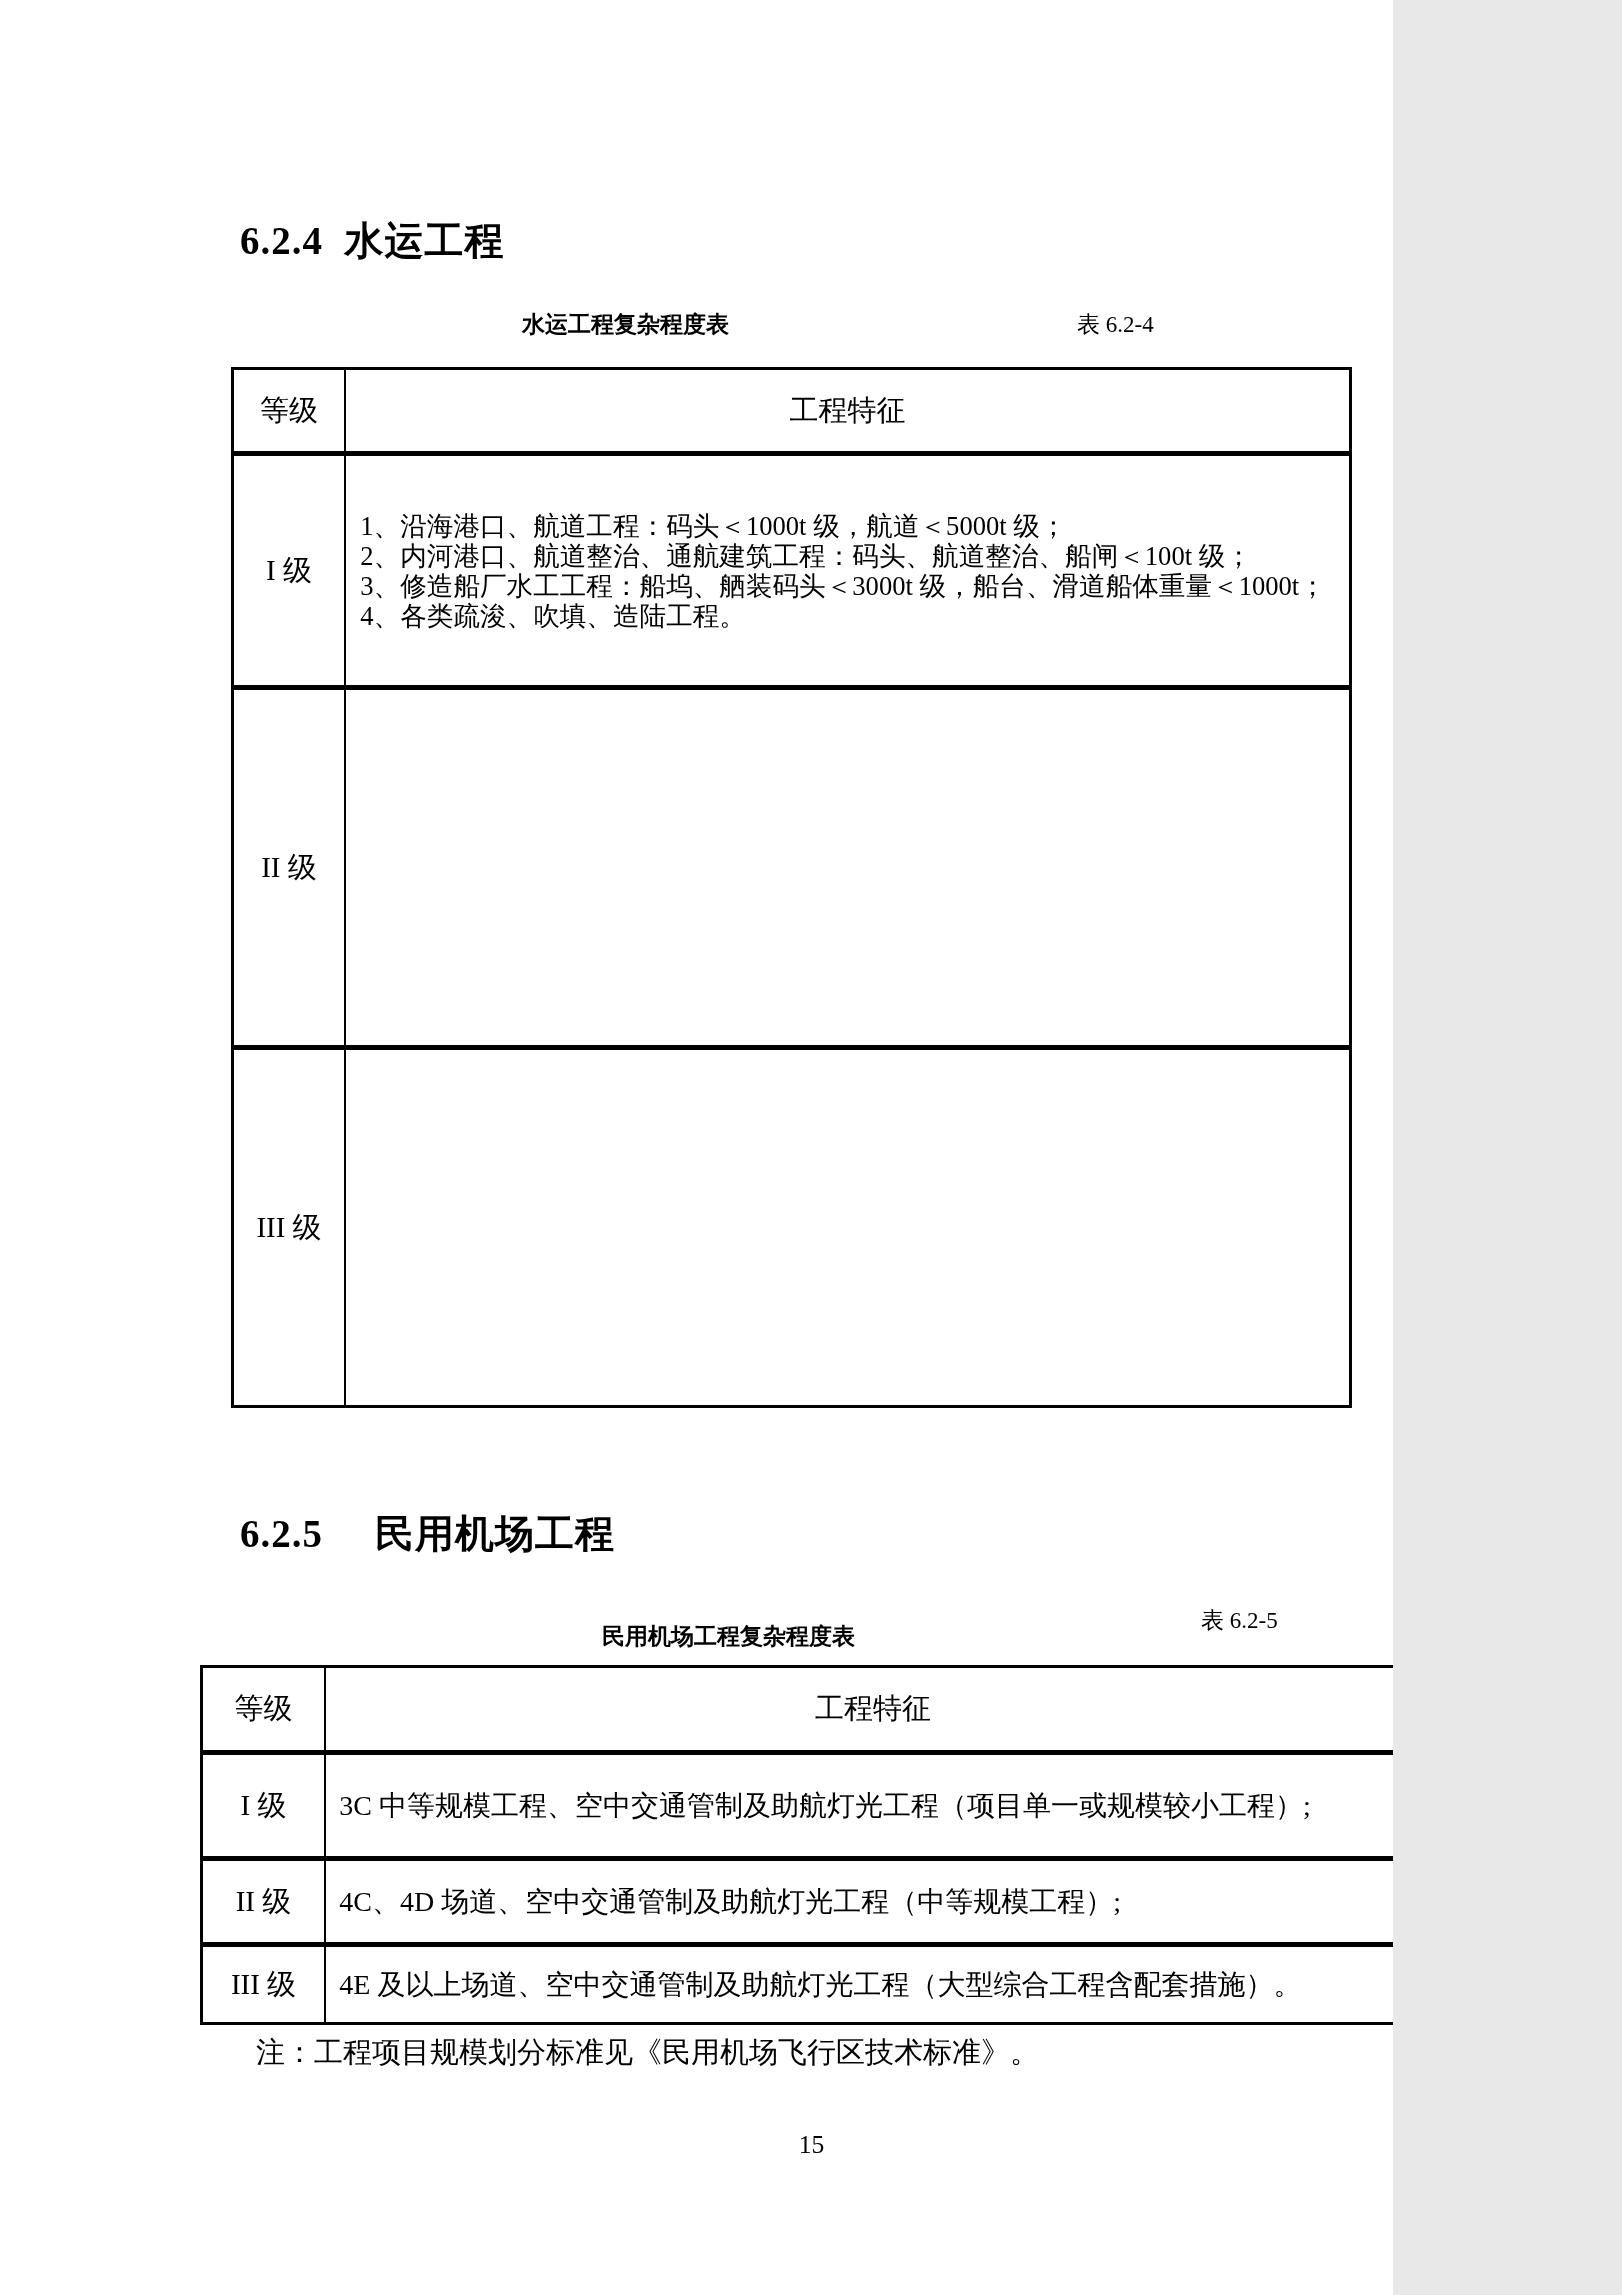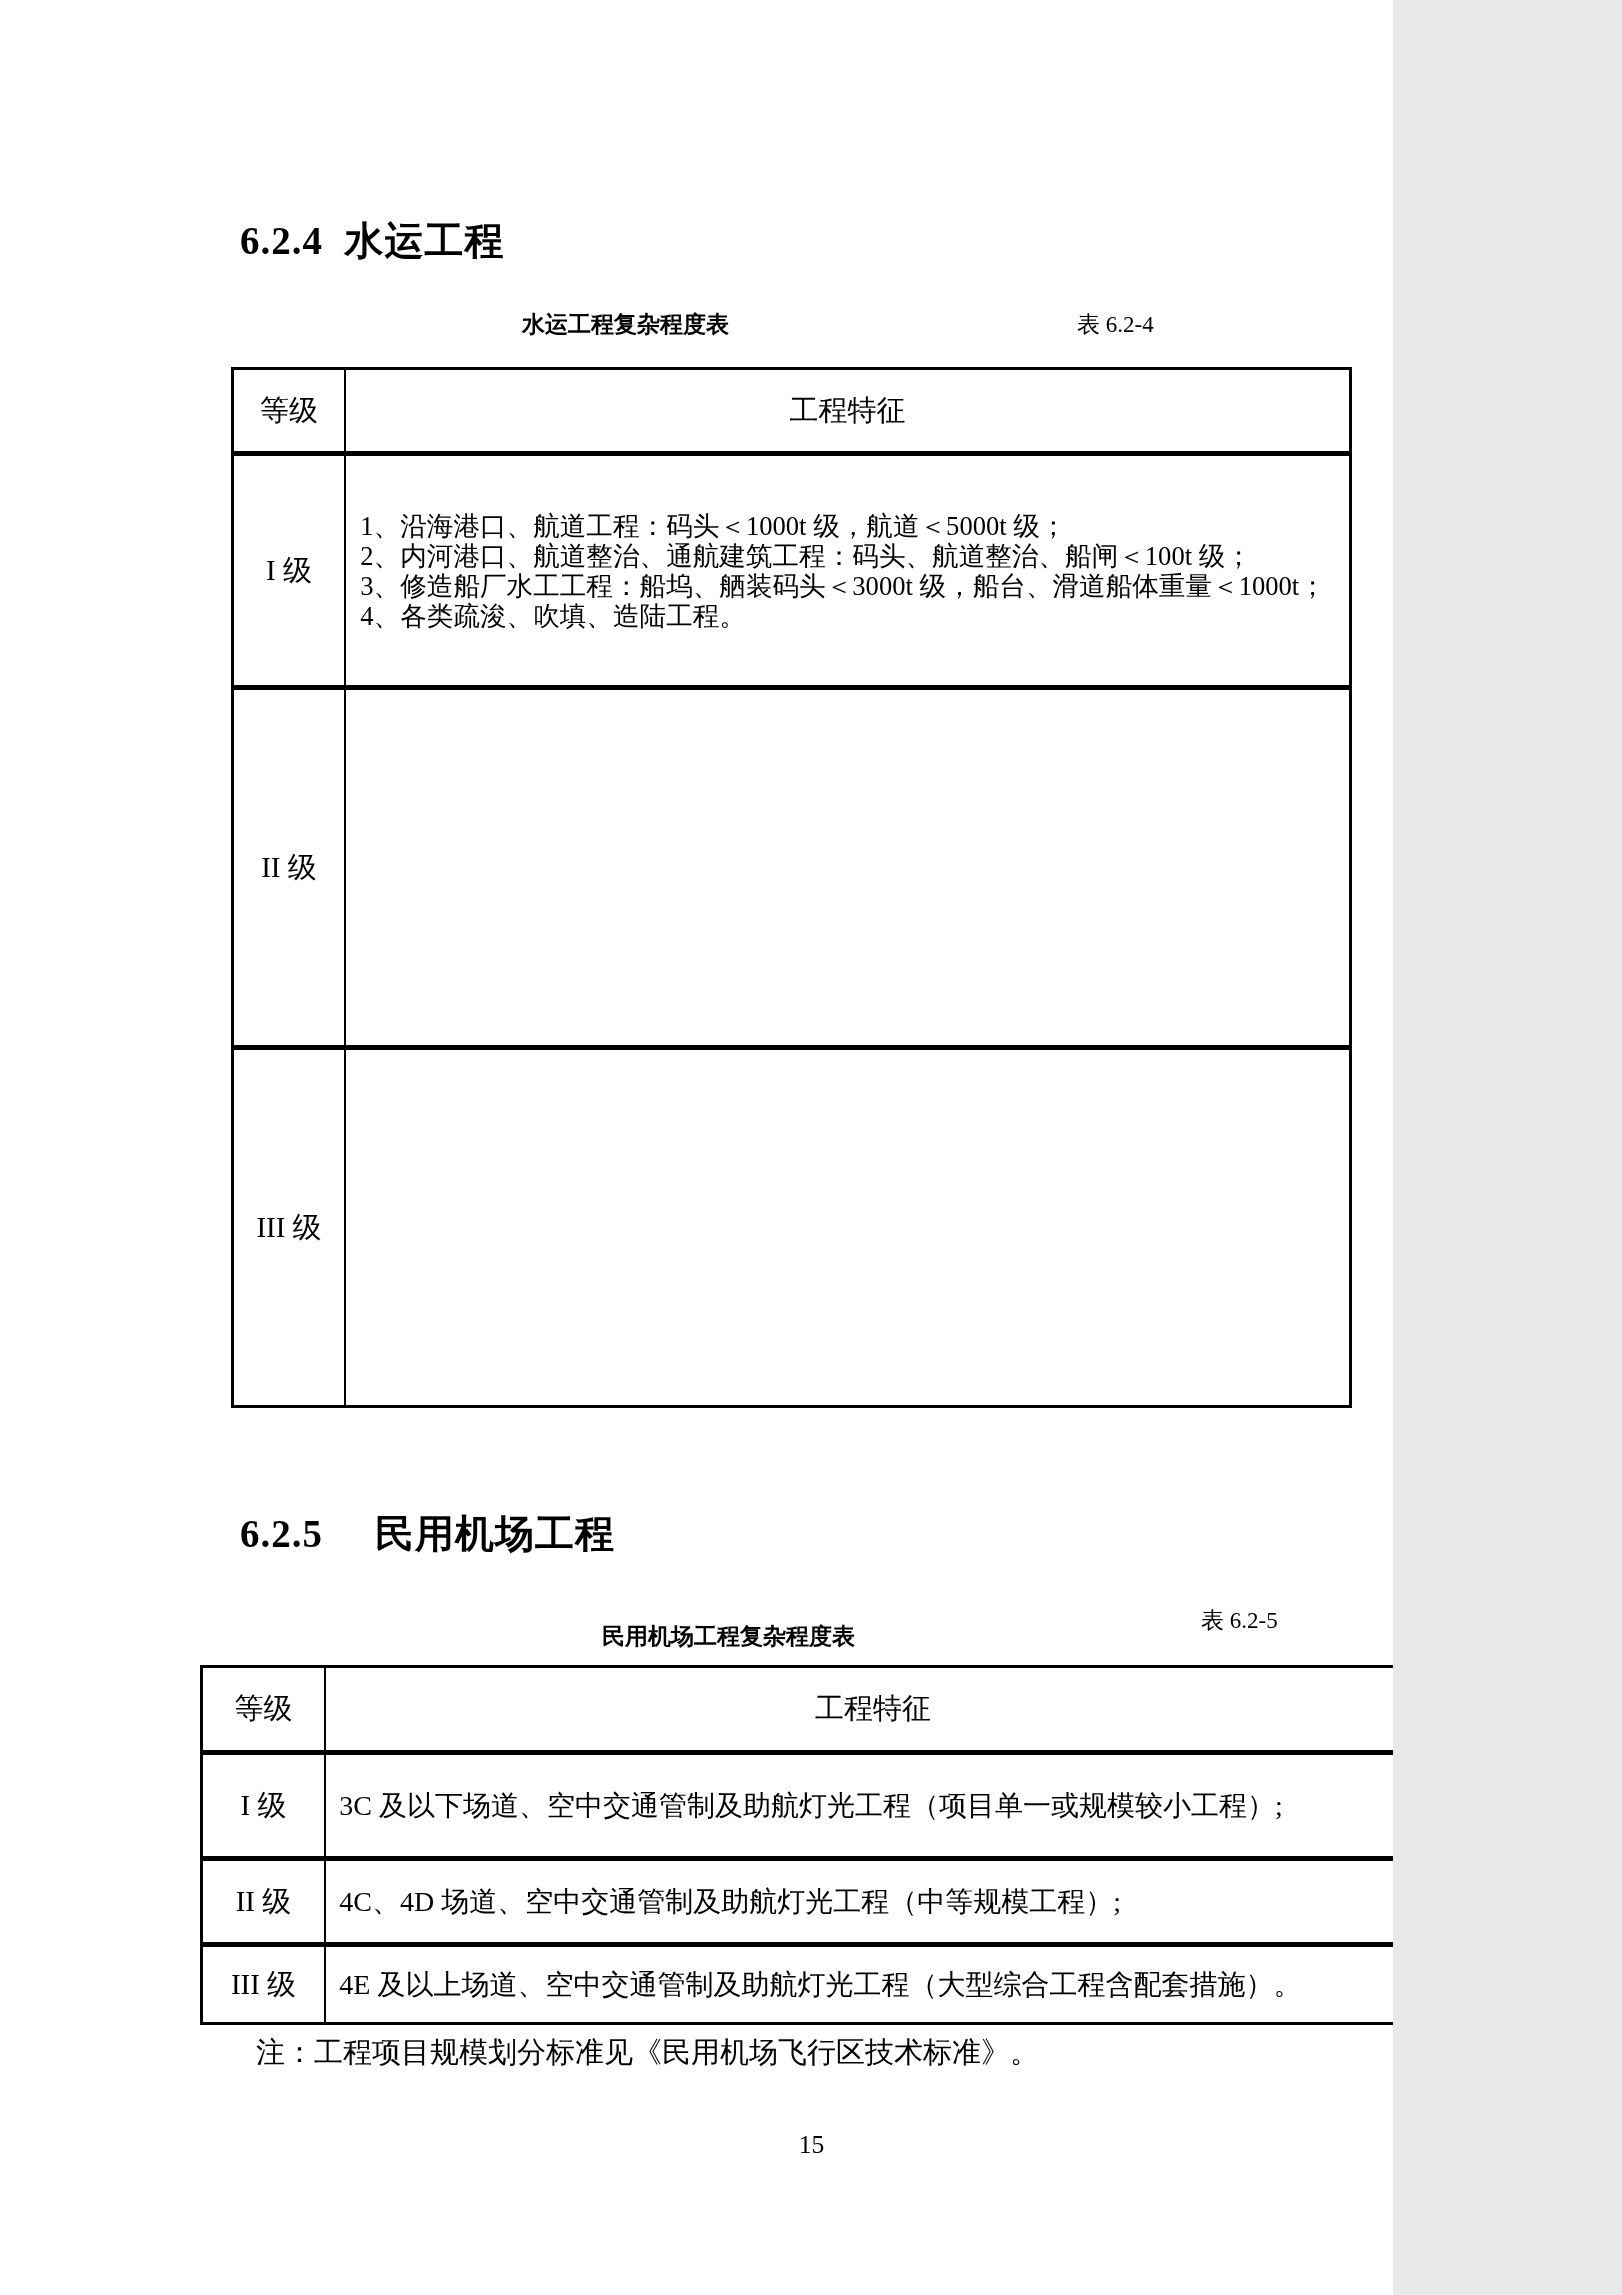--- a/index.html
+++ b/index.html
@@ -104,21 +104,21 @@
     <span class="cap-label">表 6.2-5</span>
   </div>
 
   <div class="tbl tbl2">
     <div class="tr thead r-head">
       <div class="td grade">等级</div>
       <div class="td feat center">工程特征</div>
     </div>
     <div class="tr r-1">
       <div class="td grade">I 级</div>
-      <div class="td feat">3C 及以下场道、空中交通管制及助航灯光工程（项目单一或规模较小工程）;</div>
+      <div class="td feat">3C 中等规模工程、空中交通管制及助航灯光工程（项目单一或规模较小工程）;</div>
     </div>
     <div class="tr r-2">
       <div class="td grade">II 级</div>
       <div class="td feat">4C、4D 场道、空中交通管制及助航灯光工程（中等规模工程）;</div>
     </div>
     <div class="tr r-3">
       <div class="td grade">III 级</div>
       <div class="td feat">4E 及以上场道、空中交通管制及助航灯光工程（大型综合工程含配套措施）。</div>
     </div>
   </div>

